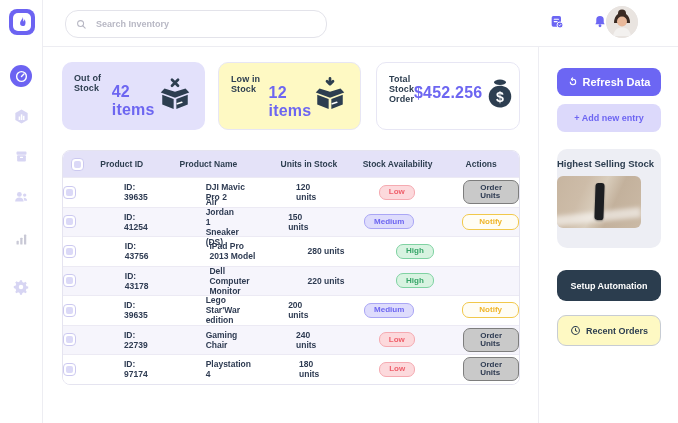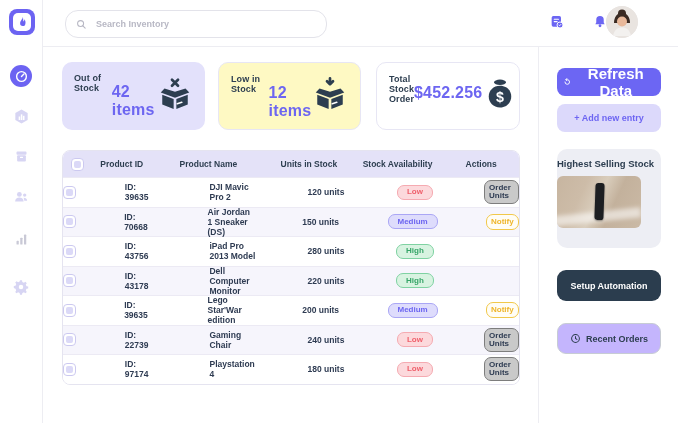--- a/index.html
+++ b/index.html
@@ -42,37 +42,37 @@
   .c0{width:30px;}.c1{width:58px;}.c2{width:116px;justify-content:flex-start;padding-left:10px;}
   .c3{width:86px;}.c4{width:92px;}.c5{width:76px;}
   .thead .cell{color:#2d3e50;}
   .thead .c2{justify-content:center;padding-left:0;}
   .chk{width:13px;height:13px;border:1px solid #ccc9f0;border-radius:4px;background:#fff;display:flex;align-items:center;justify-content:center;cursor:pointer;}
   .chk .in{width:7px;height:7px;background:#dbd9f7;border-radius:2px;}
   .badge{border-radius:7px;padding:2.5px 9px;font-size:8px;font-weight:700;line-height:1;}
   .badge.low{background:#fcd9dc;color:#ef5f6b;border:1px solid #f5aab1;}
   .badge.medium{background:#dedcfc;color:#6d66f1;border:1px solid #aaa6f5;}
   .badge.high{background:#d8f3e1;color:#36a568;border:1px solid #7fd2a2;}
-  .act{border-radius:7px;padding:3px 4px;font-size:8px;font-weight:700;line-height:1;cursor:pointer;}
+  .act{border-radius:7px;padding:3px 16px;font-size:8px;font-weight:700;line-height:1;cursor:pointer;}
   .act.order{background:#c9c9c9;color:#2e3b52;border:1.5px solid #7d7d7d;}
   .act.notify{background:#fffdf5;color:#efb52a;border:1.5px solid #f1c84b;}
 
   
   .panel{position:absolute;left:538px;top:47px;right:0;bottom:0;border-left:1px solid #ededf2;background:#fff;}
   .pbtn{position:absolute;left:18px;width:104px;display:flex;align-items:center;justify-content:center;gap:5px;font-weight:700;border-radius:8px;cursor:pointer;border:none;}
-  .refresh{top:21px;height:28px;background:#6c66f3;color:#fff;font-size:15px;}
+  .refresh{top:21px;height:28px;background:#6c66f3;color:#fff;font-size:11px;}
   .addnew{top:57px;height:28px;background:#dcd9fb;color:#6d65f2;font-size:9px;}
   .hcard{position:absolute;left:18px;top:102px;width:104px;height:99px;background:#edeef4;border-radius:10px;padding:9px 0;}
   .hcard .t{font-size:9.5px;font-weight:700;color:#2d3e50;line-height:1.3;}
   .pimg{margin-top:6px;width:84px;height:52px;border-radius:6px;position:relative;overflow:hidden;
         background:linear-gradient(115deg,#c7b5a0 0%,#cdbca8 30%,#d9cdbc 48%,#c3b19c 65%,#cbbaa6 100%);}
   .pimg .streak{position:absolute;left:-8px;bottom:6px;width:110%;height:10px;background:rgba(255,255,255,.55);transform:rotate(-6deg);filter:blur(2px);}
   .pimg .device{position:absolute;left:38px;top:7px;width:9px;height:37px;background:#1d1f22;border-radius:3px;transform:rotate(2deg);box-shadow:0 1px 2px rgba(0,0,0,.4);}
   .setup{top:223px;height:31px;background:#2b3d4e;color:#fff;font-size:9px;border-radius:9px;}
-  .recent{top:276px;height:31px;background:#c4b5fd;color:#2d3e50;font-size:9px;border:1px solid #c7ccd4;border-radius:9px;}
+  .recent{top:268px;height:31px;background:#fef9c3;color:#2d3e50;font-size:9px;border:1px solid #c7ccd4;border-radius:9px;}
 </style>
 </head>
 <body>
 
 <div class="frame">
 
   <div class="sidebar">
     <div class="logo">
       <div class="inner">
         <svg width="11" height="13" viewBox="0 0 12 14">
@@ -229,21 +229,21 @@
           <div class="cell c5">
             <div class="act order">Order Units</div>
           </div>
         </div>
         <div class="trow tbody-row alt">
           <div class="cell c0">
             <div class="chk">
               <div class="in"></div>
             </div>
           </div>
-          <div class="cell c1">ID: 70668</div>
+          <div class="cell c1">ID: 41254</div>
           <div class="cell c2">Air Jordan 1 Sneaker (DS)</div>
           <div class="cell c3">150 units</div>
           <div class="cell c4">
             <div class="badge medium">Medium</div>
           </div>
           <div class="cell c5">
             <div class="act notify">Notify</div>
           </div>
         </div>
         <div class="trow tbody-row">

